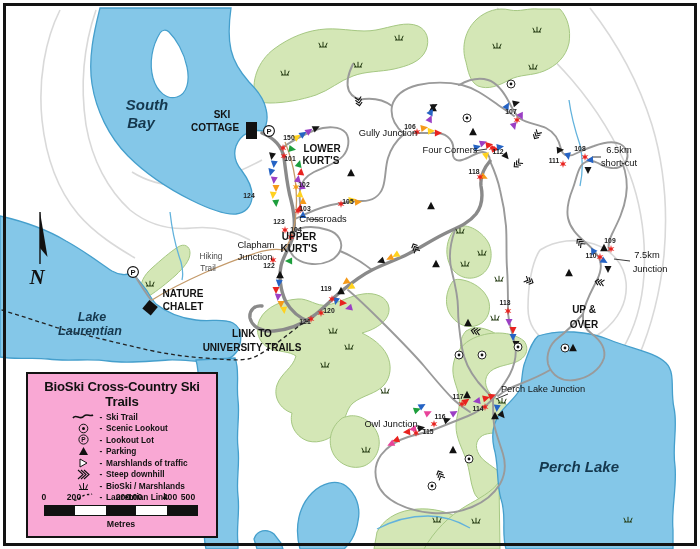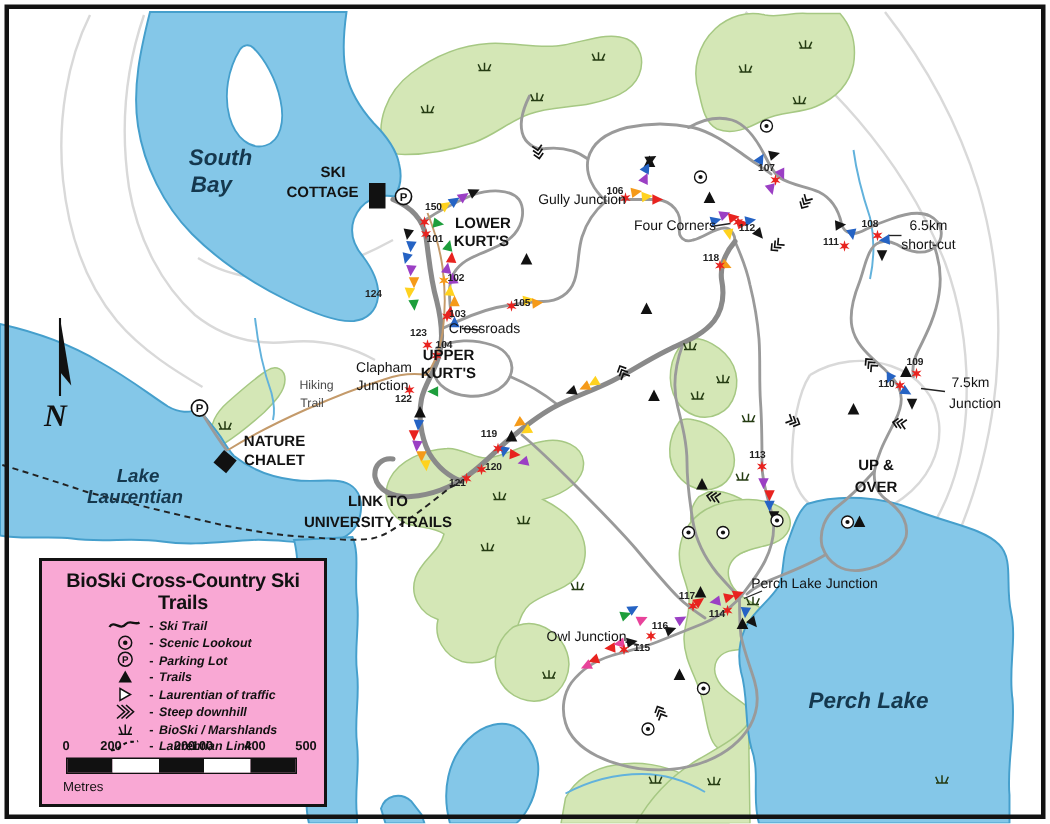--- a/index.html
+++ b/index.html
@@ -18,29 +18,29 @@
   .pletter{font-size:7.6px;font-weight:700;fill:#111;text-anchor:middle;}
   .north-n{font-family:"Liberation Serif",serif;font-size:21px;font-weight:700;font-style:italic;fill:#111;text-anchor:middle;}
   
   #legend{position:absolute;left:15px;top:372px;width:192px;height:166px;background:#f9a8d4;
           border:2px solid #131313;z-index:20;box-sizing:border-box;margin-left:11px;}
   #legend h1{margin:5px 4px 2px 4px;font-size:13.2px;font-weight:700;text-align:center;color:#111;letter-spacing:-0.2px;}
   #legend ul{list-style:none;margin:2px 0 0 42px;padding:0;}
   #legend li{display:flex;align-items:center;height:11.5px;}
   #legend li .ic{width:26px;display:flex;justify-content:center;align-items:center;flex:0 0 26px;}
   #legend li .dash{width:10px;font-size:8.5px;font-weight:700;color:#111;flex:0 0 10px;text-align:center;}
-  #legend li .lab{font-size:8.3px;font-weight:700;color:#111;white-space:nowrap;font-style:italic;}
+  #legend li .lab{font-size:8.3px;font-weight:700;color:#111;white-space:nowrap;}
   
   #scalebar{position:absolute;left:14px;top:118px;width:164px;height:44px;}
   #scalebar .ticks{position:relative;height:11px;}
   #scalebar .ticks span{position:absolute;top:0;transform:translateX(-50%);font-size:8.6px;font-weight:700;color:#111;}
   #scalebar .bar{position:relative;margin:2px 0 0 2px;width:152px;height:9px;border:1px solid #111;display:flex;}
   #scalebar .bar div{flex:1;}
   #scalebar .seg-b{background:#111;} #scalebar .seg-w{background:#fff;}
-  #scalebar .unit{text-align:left;width:158px;font-size:8.8px;font-weight:400;color:#111;margin-top:3px;}
+  #scalebar .unit{text-align:center;width:158px;font-size:8.8px;font-weight:700;color:#111;margin-top:3px;}
 </style>
 </head>
 <body>
 
 <div id="stage">
   <svg id="map-svg" width="700" height="549" viewBox="0 0 700 549">
 
     <g fill="none" stroke="#d9d9d9" stroke-width="1.6">
       <path d="M60,10 C45,40 38,80 42,120 C46,158 58,190 78,214 C95,234 118,248 135,258"></path>
       <path d="M96,10 C84,45 80,85 86,125 C92,160 108,190 130,210 C150,226 172,230 192,228 C212,226 232,230 250,240"></path>
@@ -411,39 +411,39 @@
         <span class="lab">Scenic Lookout</span>
       </li>
       <li>
         <span class="ic">
           <svg width="11" height="11" viewBox="0 0 11 11">
               <circle cx="5.5" cy="5.5" r="4.6" fill="none" stroke="#111" stroke-width="1"></circle>
               <text x="5.5" y="8" text-anchor="middle" font-size="6.5" font-weight="700" fill="#111" font-family="Liberation Sans, sans-serif">P</text>
             </svg>
         </span>
           <span class="dash">-</span>
-        <span class="lab">Parking Lot</span>
+        <span class="lab">Lookout Lot</span>
       </li>
       <li>
         <span class="ic">
           <svg width="11" height="10" viewBox="0 0 11 10">
               <polygon points="5.5,1 10,9 1,9" fill="#111"></polygon>
             </svg>
         </span>
           <span class="dash">-</span>
-        <span class="lab">Trails</span>
+        <span class="lab">Parking</span>
       </li>
       <li>
         <span class="ic">
           <svg width="11" height="10" viewBox="0 0 11 10">
               <polygon points="2,1 9,5 2,9" fill="#fff" stroke="#111" stroke-width="1"></polygon>
             </svg>
         </span>
           <span class="dash">-</span>
-        <span class="lab">Laurentian of traffic</span>
+        <span class="lab">Marshlands of traffic</span>
       </li>
       <li>
         <span class="ic">
           <svg width="14" height="11" viewBox="0 0 14 11">
               <path d="M2,1 L7,5.5 L2,10 M5,1 L10,5.5 L5,10 M8,1 L13,5.5 L8,10" fill="none" stroke="#111" stroke-width="1.1"></path>
             </svg>
         </span>
           <span class="dash">-</span>
         <span class="lab">Steep downhill</span>
       </li>
@@ -466,21 +466,21 @@
         <span class="lab">Laurentian Link</span>
       </li>
     </ul>
     <div id="scalebar">
       <div class="ticks">
         <span style="left:2px">0</span>
         <span style="left:32px">200</span>
         <span style="left:81px">200</span>
         <span style="left:93px">100</span>
         <span style="left:128px">400</span>
-        <span style="left:162px">500</span>
+        <span style="left:146px">500</span>
       </div>
       <div class="bar">
         <div class="seg-b"></div>
           <div class="seg-w"></div>
           <div class="seg-b"></div>
           <div class="seg-w"></div>
           <div class="seg-b"></div>
       </div>
       <div class="unit">Metres</div>
     </div>

